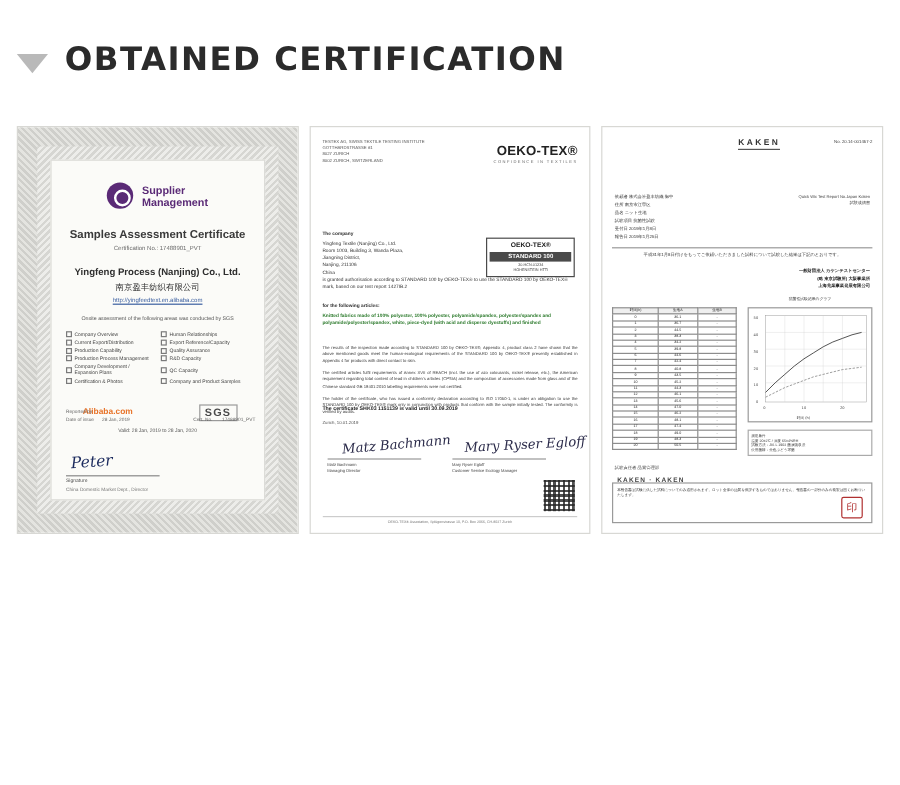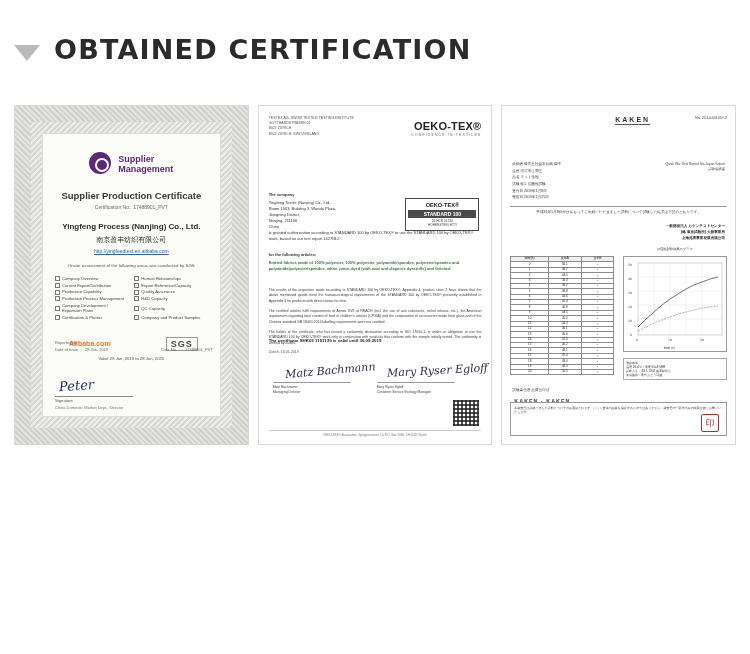--- a/index.html
+++ b/index.html
@@ -577,21 +577,21 @@
       <div class="c1-frame"></div>
       <div class="c1-frame-in"></div>
       <div class="c1-paper">
         <div class="c1-logo">
           <div class="c1-badge"></div>
           <div class="c1-logo-text">
             <div>Supplier</div>
             <div>Management</div>
           </div>
         </div>
-        <div class="c1-title">Supplier Production Certificate</div>
+        <div class="c1-title">Samples Assessment Certificate</div>
         <div class="c1-sub">Certification No.: 17488901_PVT</div>
         <div class="c1-company">Yingfeng Process (Nanjing) Co., Ltd.</div>
         <div class="c1-company-cn">南京盈丰纺织有限公司</div>
         <div class="c1-url">http://yingfeedtext.en.alibaba.com</div>
         <div class="c1-note">Onsite assessment of the following areas was conducted by SGS</div>
         <div class="c1-grid">
           <div>Company Overview</div>
           <div>Human Relationships</div>
           <div>Current Export/Distribution</div>
           <div>Export Reference/Capacity</div>

